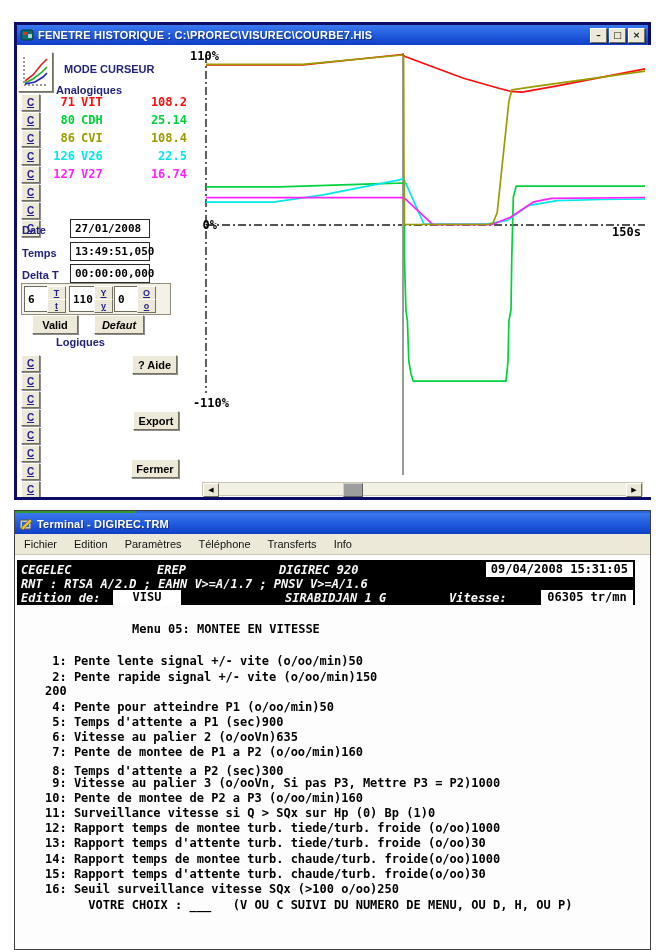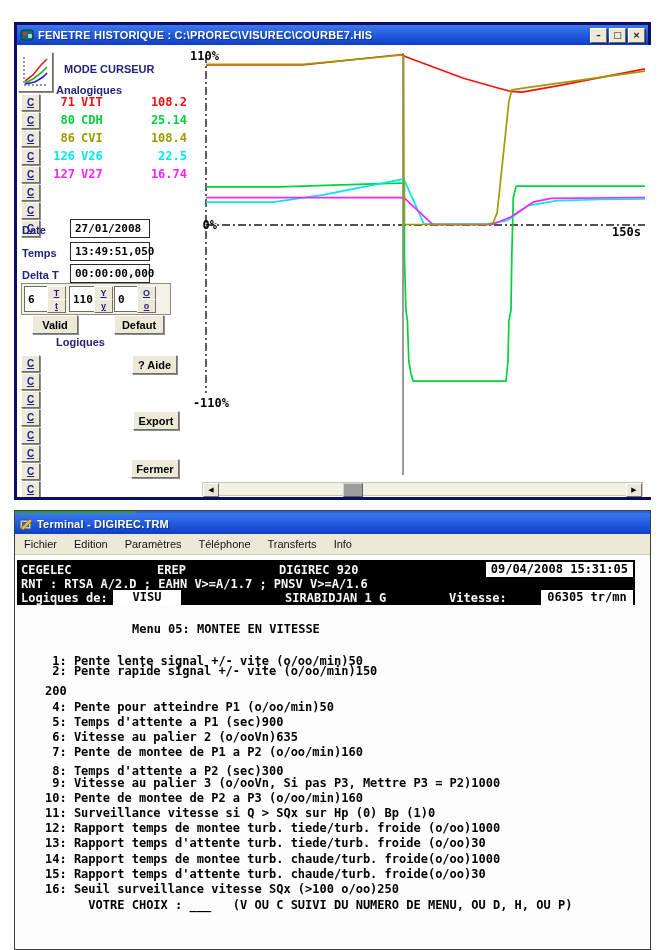--- a/index.html
+++ b/index.html
@@ -58,21 +58,21 @@
   .tbar2{height:21px;display:flex;align-items:center;gap:4px;padding:0 4px;
          background:linear-gradient(180deg,#3b79ee 0%,#2059dd 55%,#0f3fc6 100%);}
   #menubar{height:20px;background:#ece9d8;border-bottom:1px solid #cdc9b5;display:flex;
            align-items:center;padding-left:9px;}
   .mitem{font:11px "Liberation Sans",sans-serif;color:#111;padding:2px 9px 2px 0;margin-right:8px;}
   #termcontent{position:relative;width:635px;height:394px;background:#fdfdfd;
                font:bold 12px "DejaVu Sans Mono",monospace;}
   #band{position:absolute;left:2px;top:5px;width:618px;height:45px;background:#000;color:#f8f8f8;
         padding-top:3px;box-sizing:border-box;}
   .bline{position:relative;height:14px;line-height:14px;white-space:pre;}
-  .bspan{position:absolute;top:0;}
+  .bspan{position:absolute;top:0;font-style:italic;}
   .bbox{position:absolute;top:-1px;background:#fff;color:#000;padding:0 5px;height:15px;
         line-height:15px;text-align:center;}
   #menu-title{position:absolute;left:117px;top:67px;color:#000;white-space:pre;}
   #items{position:absolute;left:30px;top:99px;width:549px;}
   .mrow{position:absolute;left:0;width:549px;height:15px;display:flex;justify-content:flex-start;
         color:#000;white-space:pre;}
   #prompt{position:absolute;left:30px;top:343px;color:#000;white-space:pre;}
 </style>
 </head>
 <body>
@@ -176,21 +176,21 @@
         <div class="spbtn" style="left:25px;top:15px;">t</div>
         <div class="spinfld" style="left:47px;top:2px;width:23px;height:24px;">110</div>
         <div class="spbtn" style="left:72px;top:2px;">Y</div>
         <div class="spbtn" style="left:72px;top:15px;">y</div>
         <div class="spinfld" style="left:92px;top:2px;width:21px;height:24px;">0</div>
         <div class="spbtn" style="left:115px;top:2px;">O</div>
         <div class="spbtn" style="left:115px;top:15px;">o</div>
       </div>
 
       <div class="btn" style="left:15px;top:270px;width:44px;height:17px;">Valid</div>
-      <div class="btn" style="left:97px;top:270px;width:48px;height:17px;">Defaut</div>
+      <div class="btn" style="left:77px;top:270px;width:48px;height:17px;font-style:italic;">Defaut</div>
 
       <span class="lbl" style="left:39px;top:291px;">Logiques</span>
       <div id="ccol2">
           <div class="btn cbtn" style="top: 310px;">C</div>
           <div class="btn cbtn" style="top: 328px;">C</div>
           <div class="btn cbtn" style="top: 346px;">C</div>
           <div class="btn cbtn" style="top: 364px;">C</div>
           <div class="btn cbtn" style="top: 382px;">C</div>
           <div class="btn cbtn" style="top: 400px;">C</div>
           <div class="btn cbtn" style="top: 418px;">C</div>
@@ -233,32 +233,32 @@
         <div class="bline">
           <span class="bspan" style="left:4px;">CEGELEC</span>
           <span class="bspan" style="left:140px;">EREP</span>
           <span class="bspan" style="left:262px;">DIGIREC 920</span>
           <span class="bbox" style="right:2px;">09/04/2008 15:31:05</span>
         </div>
         <div class="bline">
           <span class="bspan" style="left:4px;">RNT : RTSA A/2.D ; EAHN V&gt;=A/1.7 ; PNSV V&gt;=A/1.6</span>
         </div>
         <div class="bline">
-          <span class="bspan" style="left:4px;">Logiques de:</span>
+          <span class="bspan" style="left:4px;">Edition de:</span>
           <span class="bbox" style="left:96px;width:58px;">VISU</span>
           <span class="bspan" style="left:268px;">SIRABIDJAN 1 G</span>
           <span class="bspan" style="left:432px;">Vitesse:</span>
           <span class="bbox" style="right:2px;width:82px;">06305 tr/mn</span>
         </div>
       </div>
 
       <div id="menu-title">Menu 05: MONTEE EN VITESSE</div>
       <div id="items">
           <div class="mrow" style="top: 0px;"><span> 1: Pente lente signal +/- vite (o/oo/min)</span><span>50</span></div>
-          <div class="mrow" style="top: 10px;"><span> 2: Pente rapide signal +/- vite (o/oo/min)</span><span>150</span></div>
+          <div class="mrow" style="top: 16px;"><span> 2: Pente rapide signal +/- vite (o/oo/min)</span><span>150</span></div>
           <div class="mrow" style="top: 30.4px;"><span>200</span></div>
           <div class="mrow" style="top: 45.6px;"><span> 4: Pente pour atteindre P1 (o/oo/min)</span><span>50</span></div>
           <div class="mrow" style="top: 60.8px;"><span> 5: Temps d'attente a P1 (sec)</span><span>900</span></div>
           <div class="mrow" style="top: 76px;"><span> 6: Vitesse au palier 2 (o/ooVn)</span><span>635</span></div>
           <div class="mrow" style="top: 91.2px;"><span> 7: Pente de montee de P1 a P2 (o/oo/min)</span><span>160</span></div>
           <div class="mrow" style="top: 110px;"><span> 8: Temps d'attente a P2 (sec)</span><span>300</span></div>
           <div class="mrow" style="top: 121.6px;"><span> 9: Vitesse au palier 3 (o/ooVn, Si pas P3, Mettre P3 = P2)</span><span>1000</span></div>
           <div class="mrow" style="top: 136.8px;"><span>10: Pente de montee de P2 a P3 (o/oo/min)</span><span>160</span></div>
           <div class="mrow" style="top: 152px;"><span>11: Surveillance vitesse si Q &gt; SQx sur Hp (0) Bp (1)</span><span>0</span></div>
           <div class="mrow" style="top: 167.2px;"><span>12: Rapport temps de montee turb. tiede/turb. froide (o/oo)</span><span>1000</span></div>

